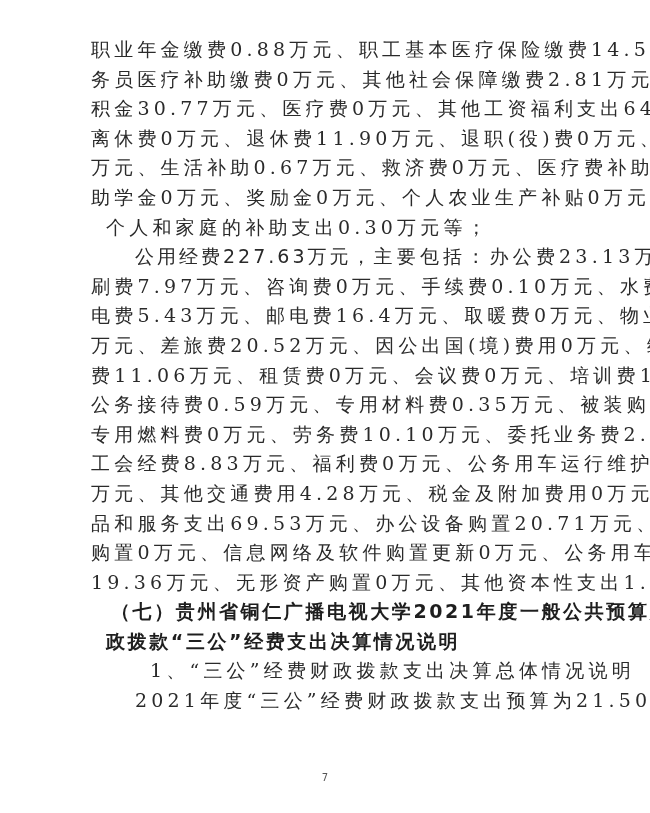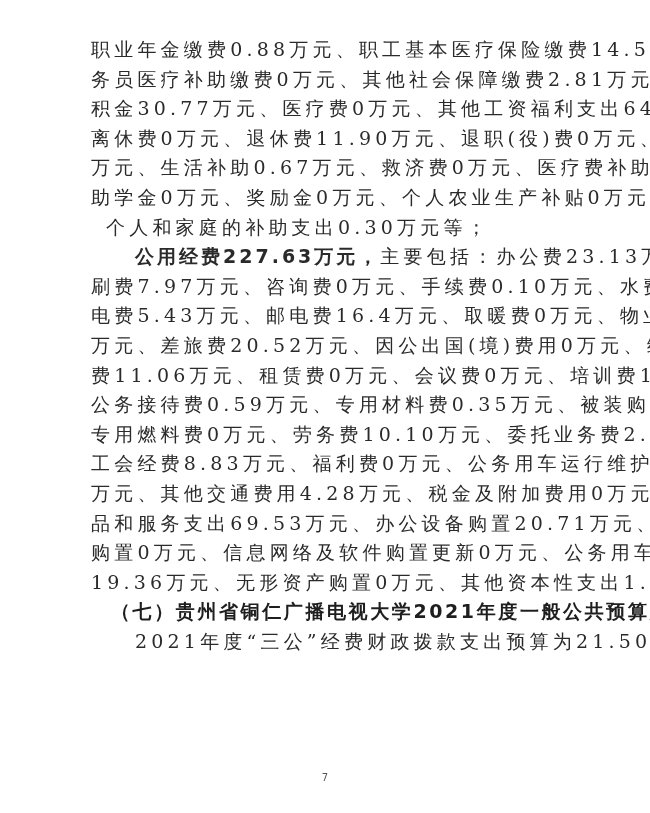--- a/index.html
+++ b/index.html
@@ -4,21 +4,21 @@
 <style>
   html, body { margin: 0; padding: 0; background: #ffffff; }
   body { width: 650px; height: 813px; position: relative; overflow: hidden; }
   .page {
     position: absolute; left: 91px; top: 35px; width: 472px;
     font-family: "DejaVu Serif", "Liberation Serif", serif;
     color: #2a2a2a; font-size: 19px; line-height: 29.6px;
     letter-spacing: 4.2px; text-align: justify;
   }
   .para { margin: 0; text-indent: 0; }
-  .bold { font-weight: bold; font-family: "DejaVu Sans", "Liberation Sans", sans-serif; letter-spacing: 3px; }
+  .bold { font-weight: normal; font-family: "DejaVu Sans", "Liberation Sans", sans-serif; letter-spacing: 3px; }
   .heading { margin: 0; font-weight: bold; font-family: "DejaVu Sans", "Liberation Sans", sans-serif; letter-spacing: 2.6px; text-indent: 28px; color:#1e1e1e; }
   .line { display: block; white-space: nowrap; text-align-last: justify; }
   .line.last { text-align-last: left; margin-left: 15px; }
   .page-number {
     position: absolute; left: 0; width: 650px; top: 772px; text-align: center;
     font-family: "DejaVu Sans", "Liberation Sans", sans-serif; font-size: 10px; color: #555;
   }
 </style>
 </head>
 <body>
@@ -44,21 +44,25 @@
     <span class="line">专用燃料费0万元、劳务费10.10万元、委托业务费2.83万元、</span>
     <span class="line">工会经费8.83万元、福利费0万元、公务用车运行维护费2.36</span>
     <span class="line">万元、其他交通费用4.28万元、税金及附加费用0万元、其他商</span>
     <span class="line">品和服务支出69.53万元、办公设备购置20.71万元、专用设备</span>
     <span class="line">购置0万元、信息网络及软件购置更新0万元、公务用车购置</span>
     <span class="line">19.36万元、无形资产购置0万元、其他资本性支出1.45万元等。</span>
   </div>
 
   <div class="heading">
     <span class="line" style="text-indent:0; padding-left:20px;">（七）贵州省铜仁广播电视大学2021年度一般公共预算财</span>
+    <span class="line last" style="text-indent:0;">政拨款“三公”经费支出决算情况说明</span>
   </div>
 
+  <div class="para">
+    <span class="line last" style="padding-left:44px;">1、“三公”经费财政拨款支出决算总体情况说明</span>
+  </div>
 
   <div class="para">
     <span class="line" style="padding-left:44px;">2021年度“三公”经费财政拨款支出预算为21.50万元，支</span>
   </div>
 </div>
 
 <div class="page-number">7</div>
 
 </body></html>

